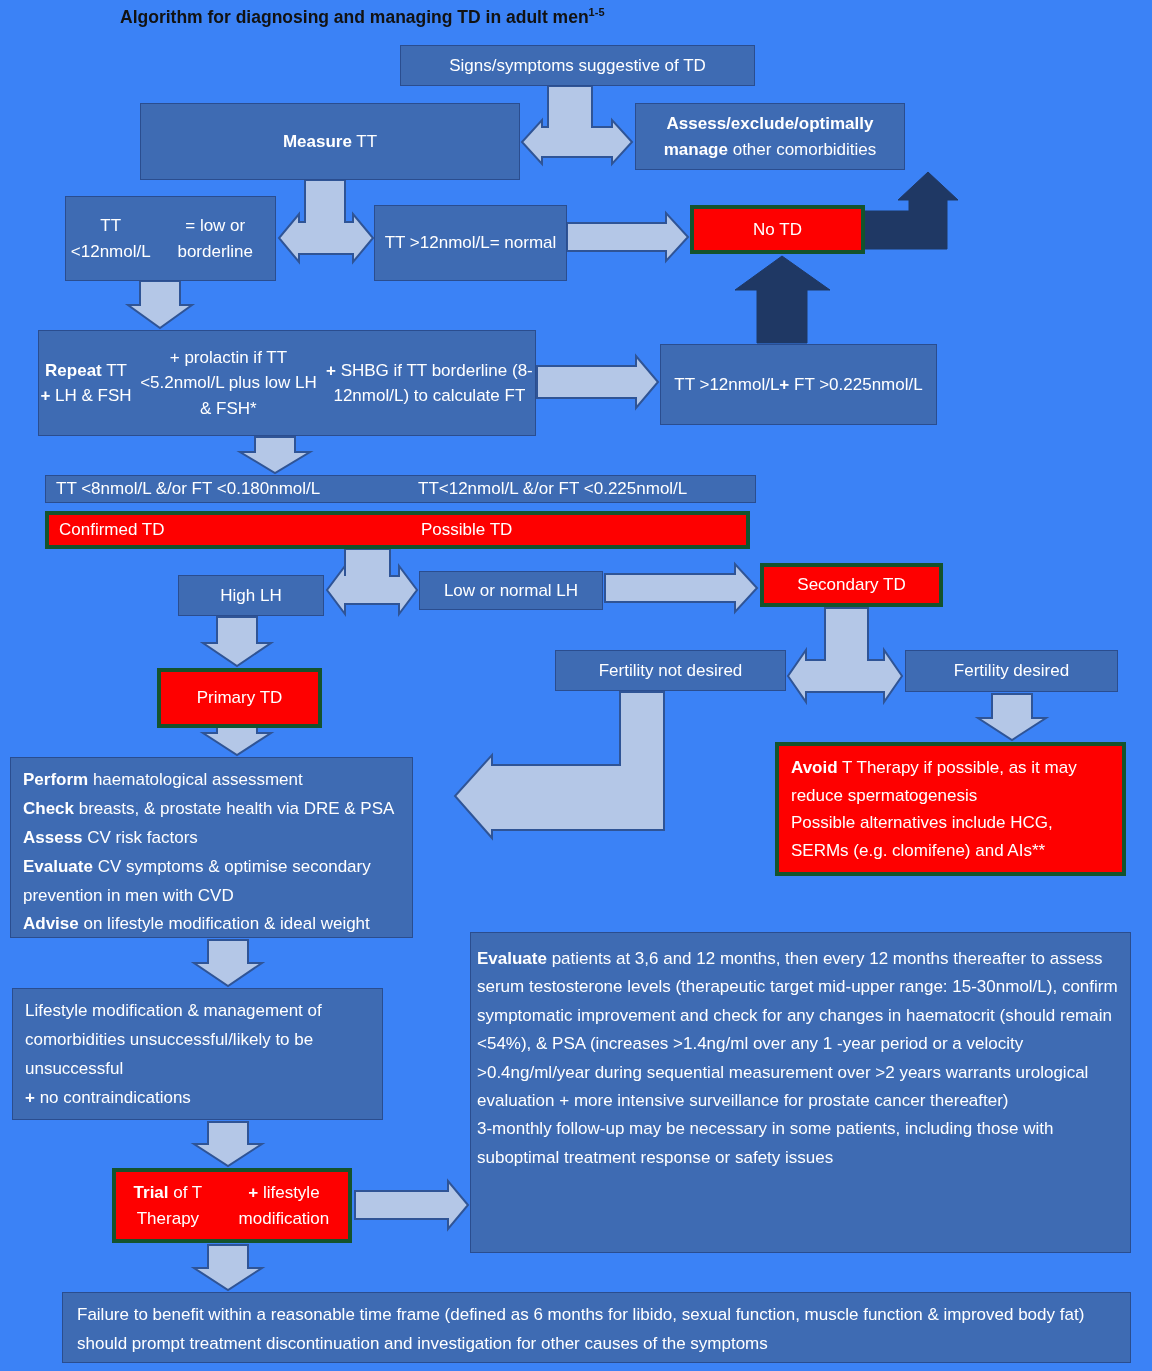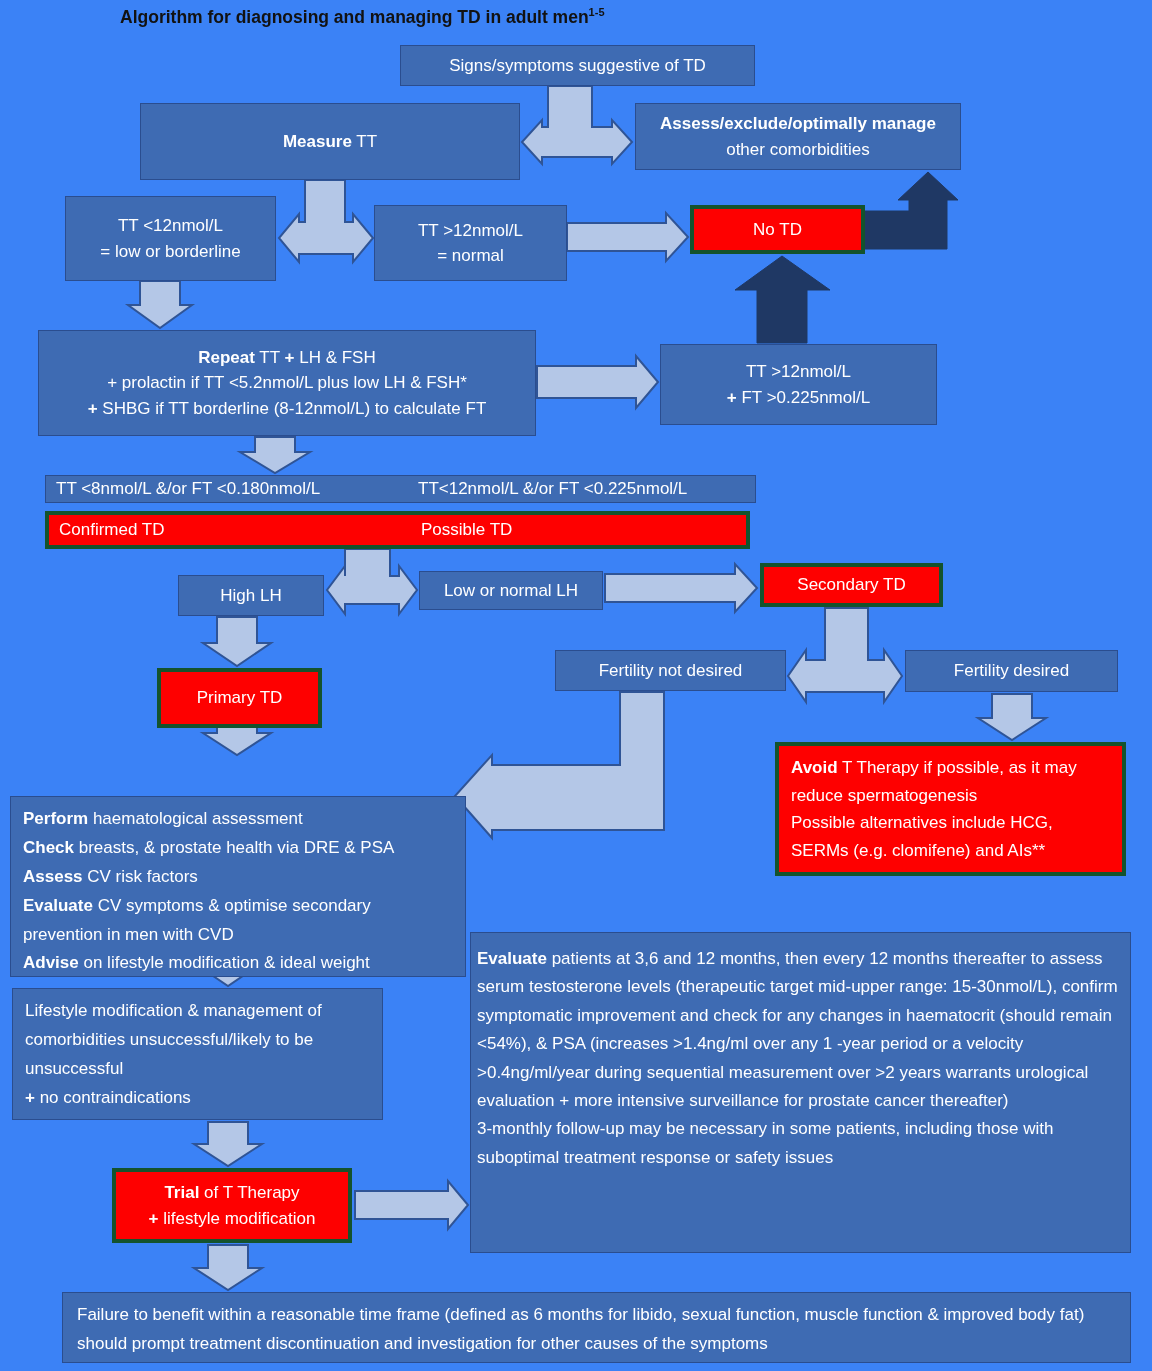--- a/index.html
+++ b/index.html
@@ -8,21 +8,21 @@
   #canvas { position:relative; width:1152px; height:1371px; background:#3b82f6; overflow:hidden; }
   #arrows { position:absolute; left:0; top:0; width:1152px; height:1371px; z-index:1; }
   .ar { fill:#b4c7e7; stroke:#2f5496; stroke-width:2; stroke-linejoin:miter; }
   .an { fill:#1f3864; stroke:#1f3864; stroke-width:1; }
   .title { position:absolute; left:120px; top:6px; z-index:2; font-size:17.5px; font-weight:bold; color:#121212; }
   .title sup { font-size:11px; }
   .node { position:absolute; z-index:2; color:#ffffff; font-size:17px; line-height:1.5; }
   .blue { background:#3e6bb3; border:1px solid #2a4d8f; }
   .red  { background:#fe0000; border:4px solid #14532d; }
   .center { display:flex; align-items:center; justify-content:center; text-align:center; }
-  .col { flex-direction:column; }
+  .col { flex-direction:row; }
   .pad { padding:8px 12px; }
   .lh17 { line-height:1.7; }
   .strip span { position:absolute; top:50%; transform:translateY(-50%); white-space:nowrap; }
   .s-left { left:10px; }
   .s-right { left:372px; }
   b { font-weight:bold; }
 </style>
 </head>
 <body>
 
@@ -53,21 +53,21 @@
   </svg>
 
   <div class="node blue center" style="left:400px;top:45px;width:355px;height:41px">
     <span>Signs/symptoms suggestive of TD</span>
   </div>
 
   <div class="node blue center" style="left:140px;top:103px;width:380px;height:77px">
     <span><b>Measure</b><span> TT</span></span>
   </div>
 
-  <div class="node blue center" style="left:635px;top:103px;width:326px;height:67px;padding:4px 10px">
+  <div class="node blue center" style="left:635px;top:103px;width:270px;height:67px;padding:4px 10px">
     <span><b>Assess/exclude/optimally manage</b><span> other comorbidities</span></span>
   </div>
 
   <div class="node blue center col" style="left:65px;top:196px;width:211px;height:85px">
     <div>TT &lt;12nmol/L</div>
     <div>= low or borderline</div>
   </div>
 
   <div class="node blue center col" style="left:374px;top:205px;width:193px;height:76px">
     <div>TT &gt;12nmol/L</div>
@@ -121,21 +121,21 @@
 
   <div class="node blue center" style="left:905px;top:650px;width:213px;height:42px">
     <span>Fertility desired</span>
   </div>
 
   <div class="node red pad" style="left:775px;top:742px;width:351px;height:134px;line-height:1.62">
     <div><b>Avoid</b><span> T Therapy if possible, as it may reduce spermatogenesis</span></div>
     <div>Possible alternatives include HCG, SERMs (e.g. clomifene) and AIs**</div>
   </div>
 
-  <div class="node blue pad lh17" style="left:10px;top:796px;width:456px;height:181px">
+  <div class="node blue pad lh17" style="left:10px;top:757px;width:403px;height:181px">
     <div><b>Perform</b><span> haematological assessment</span></div>
     <div><b>Check</b><span> breasts, &amp; prostate health via DRE &amp; PSA</span></div>
     <div><b>Assess</b><span> CV risk factors</span></div>
     <div><b>Evaluate</b><span> CV symptoms &amp; optimise secondary prevention in men with CVD</span></div>
     <div><b>Advise</b><span> on lifestyle modification  &amp; ideal weight</span></div>
   </div>
 
   <div class="node blue pad lh17" style="left:12px;top:988px;width:371px;height:132px">
     <span>Lifestyle modification &amp; management of  comorbidities unsuccessful/likely to be unsuccessful</span>
     <div><b>+</b><span> no contraindications</span></div>

